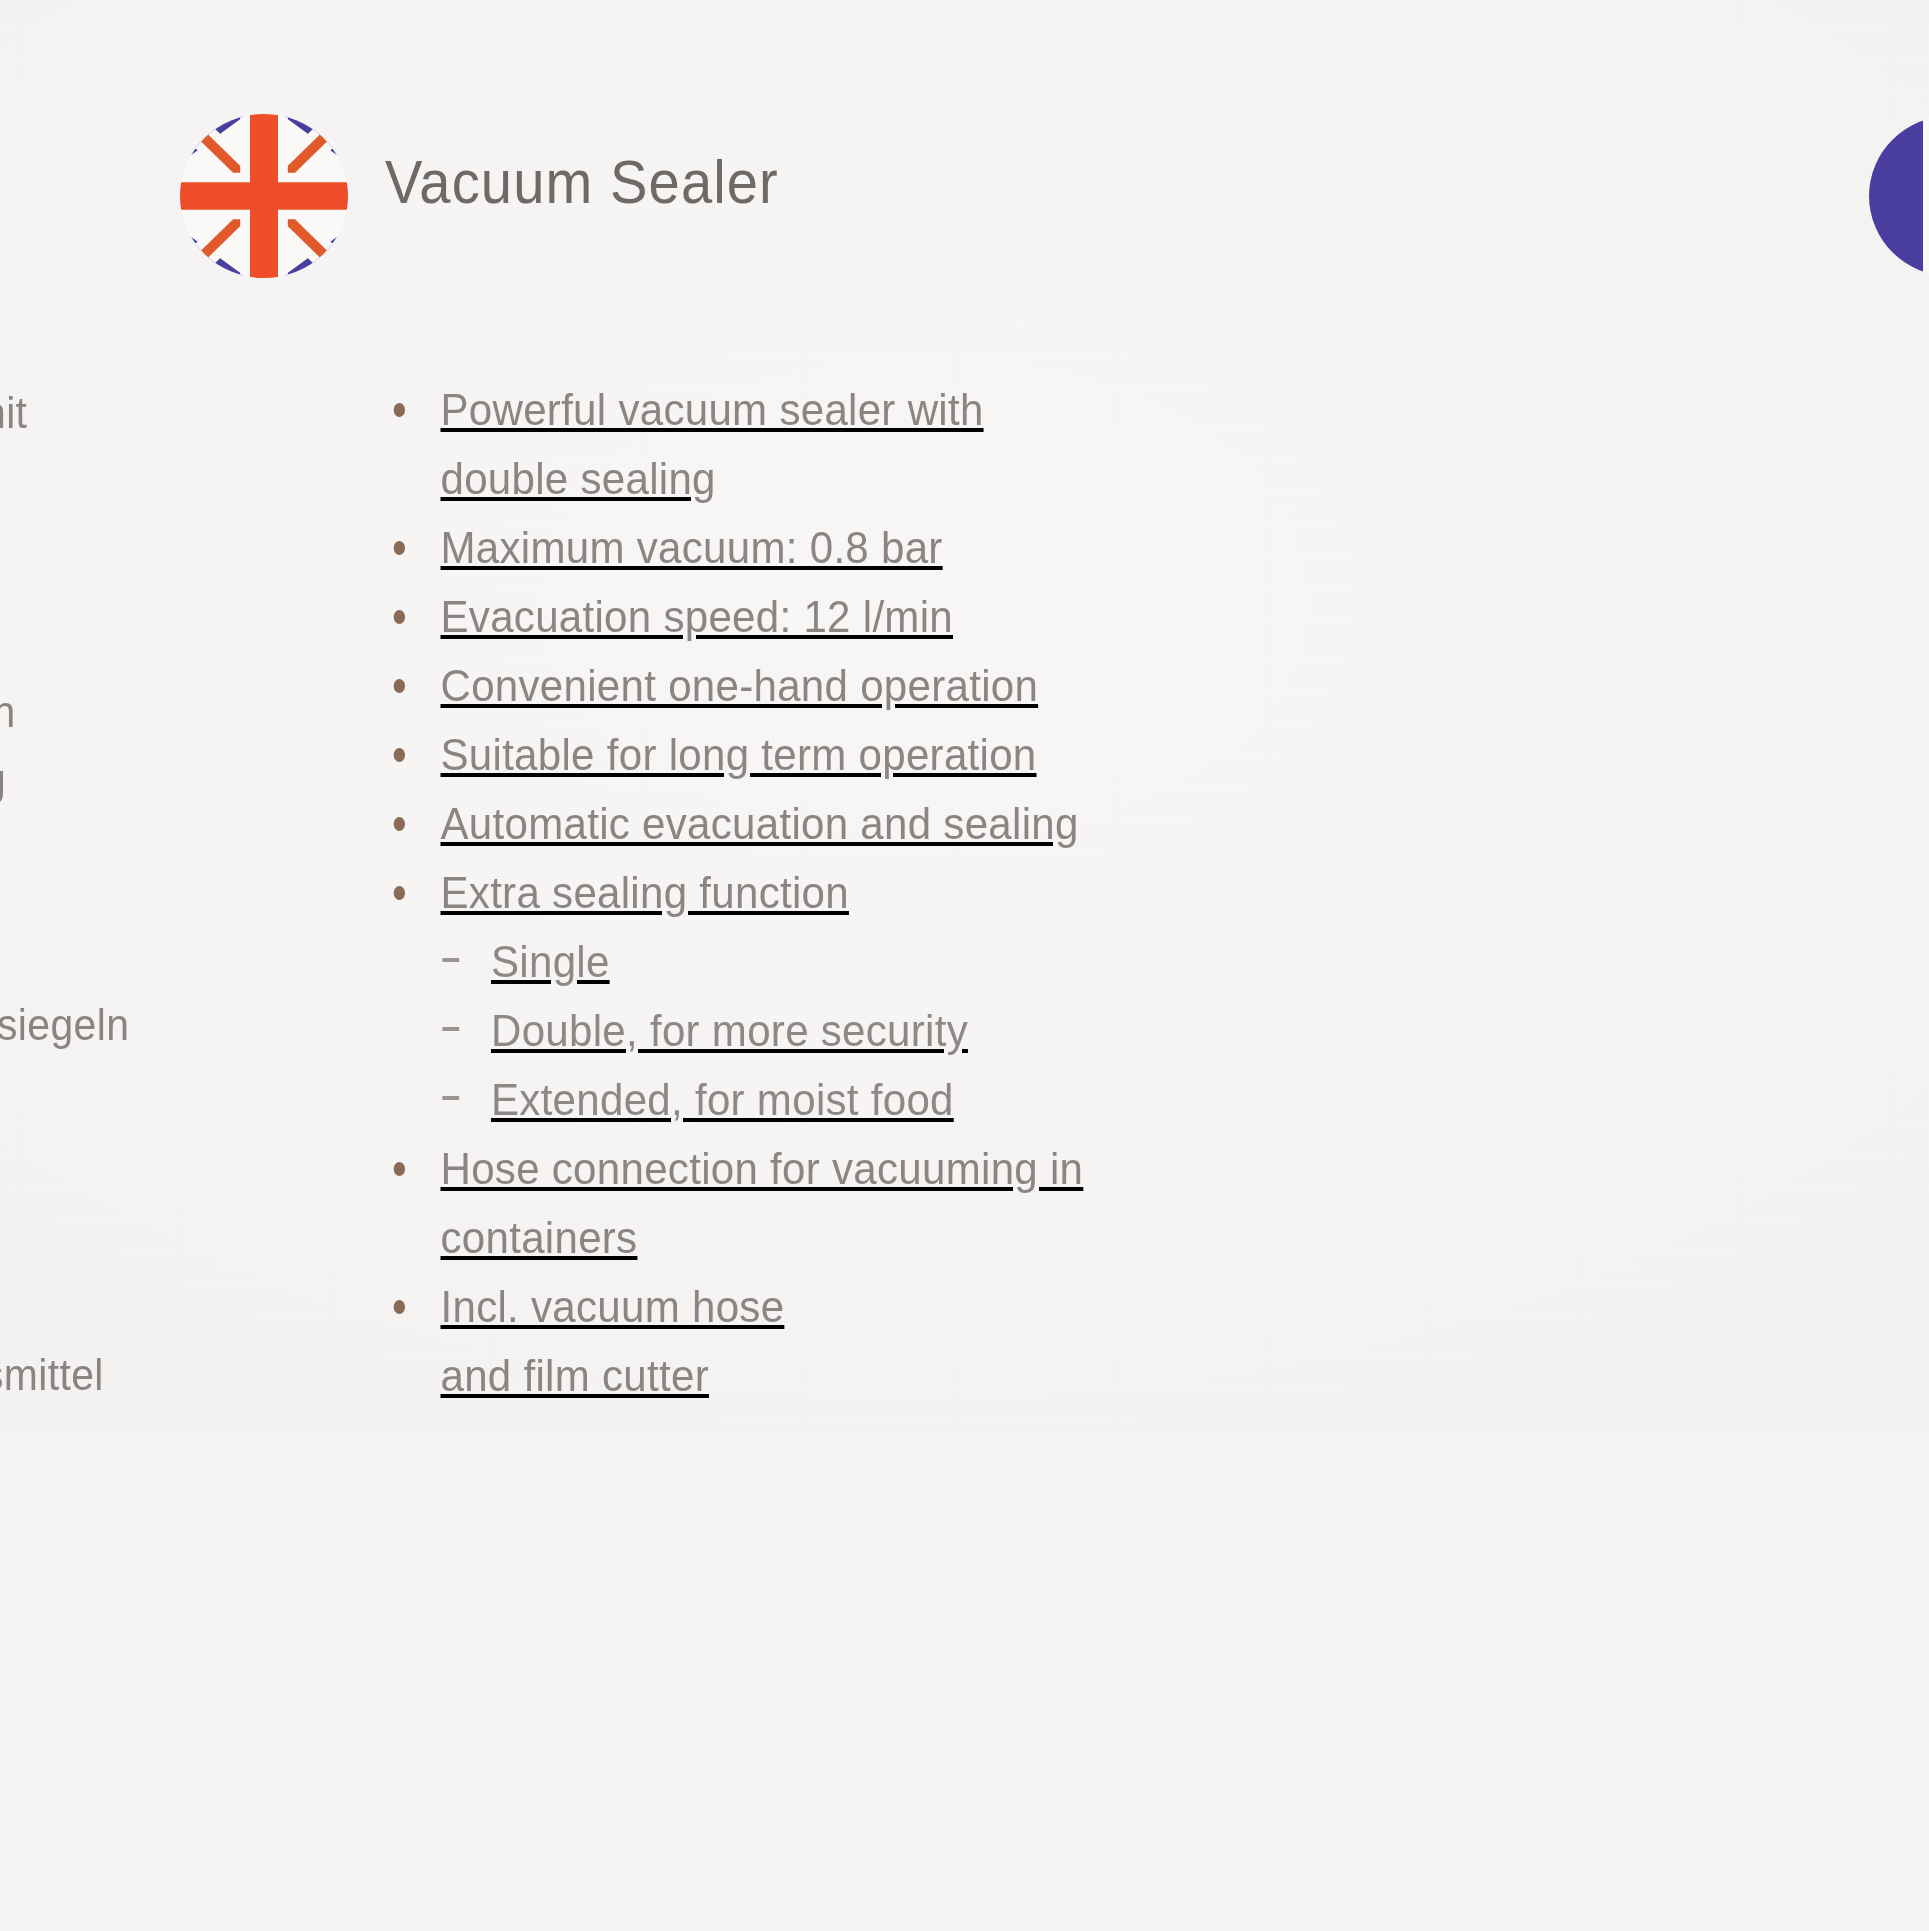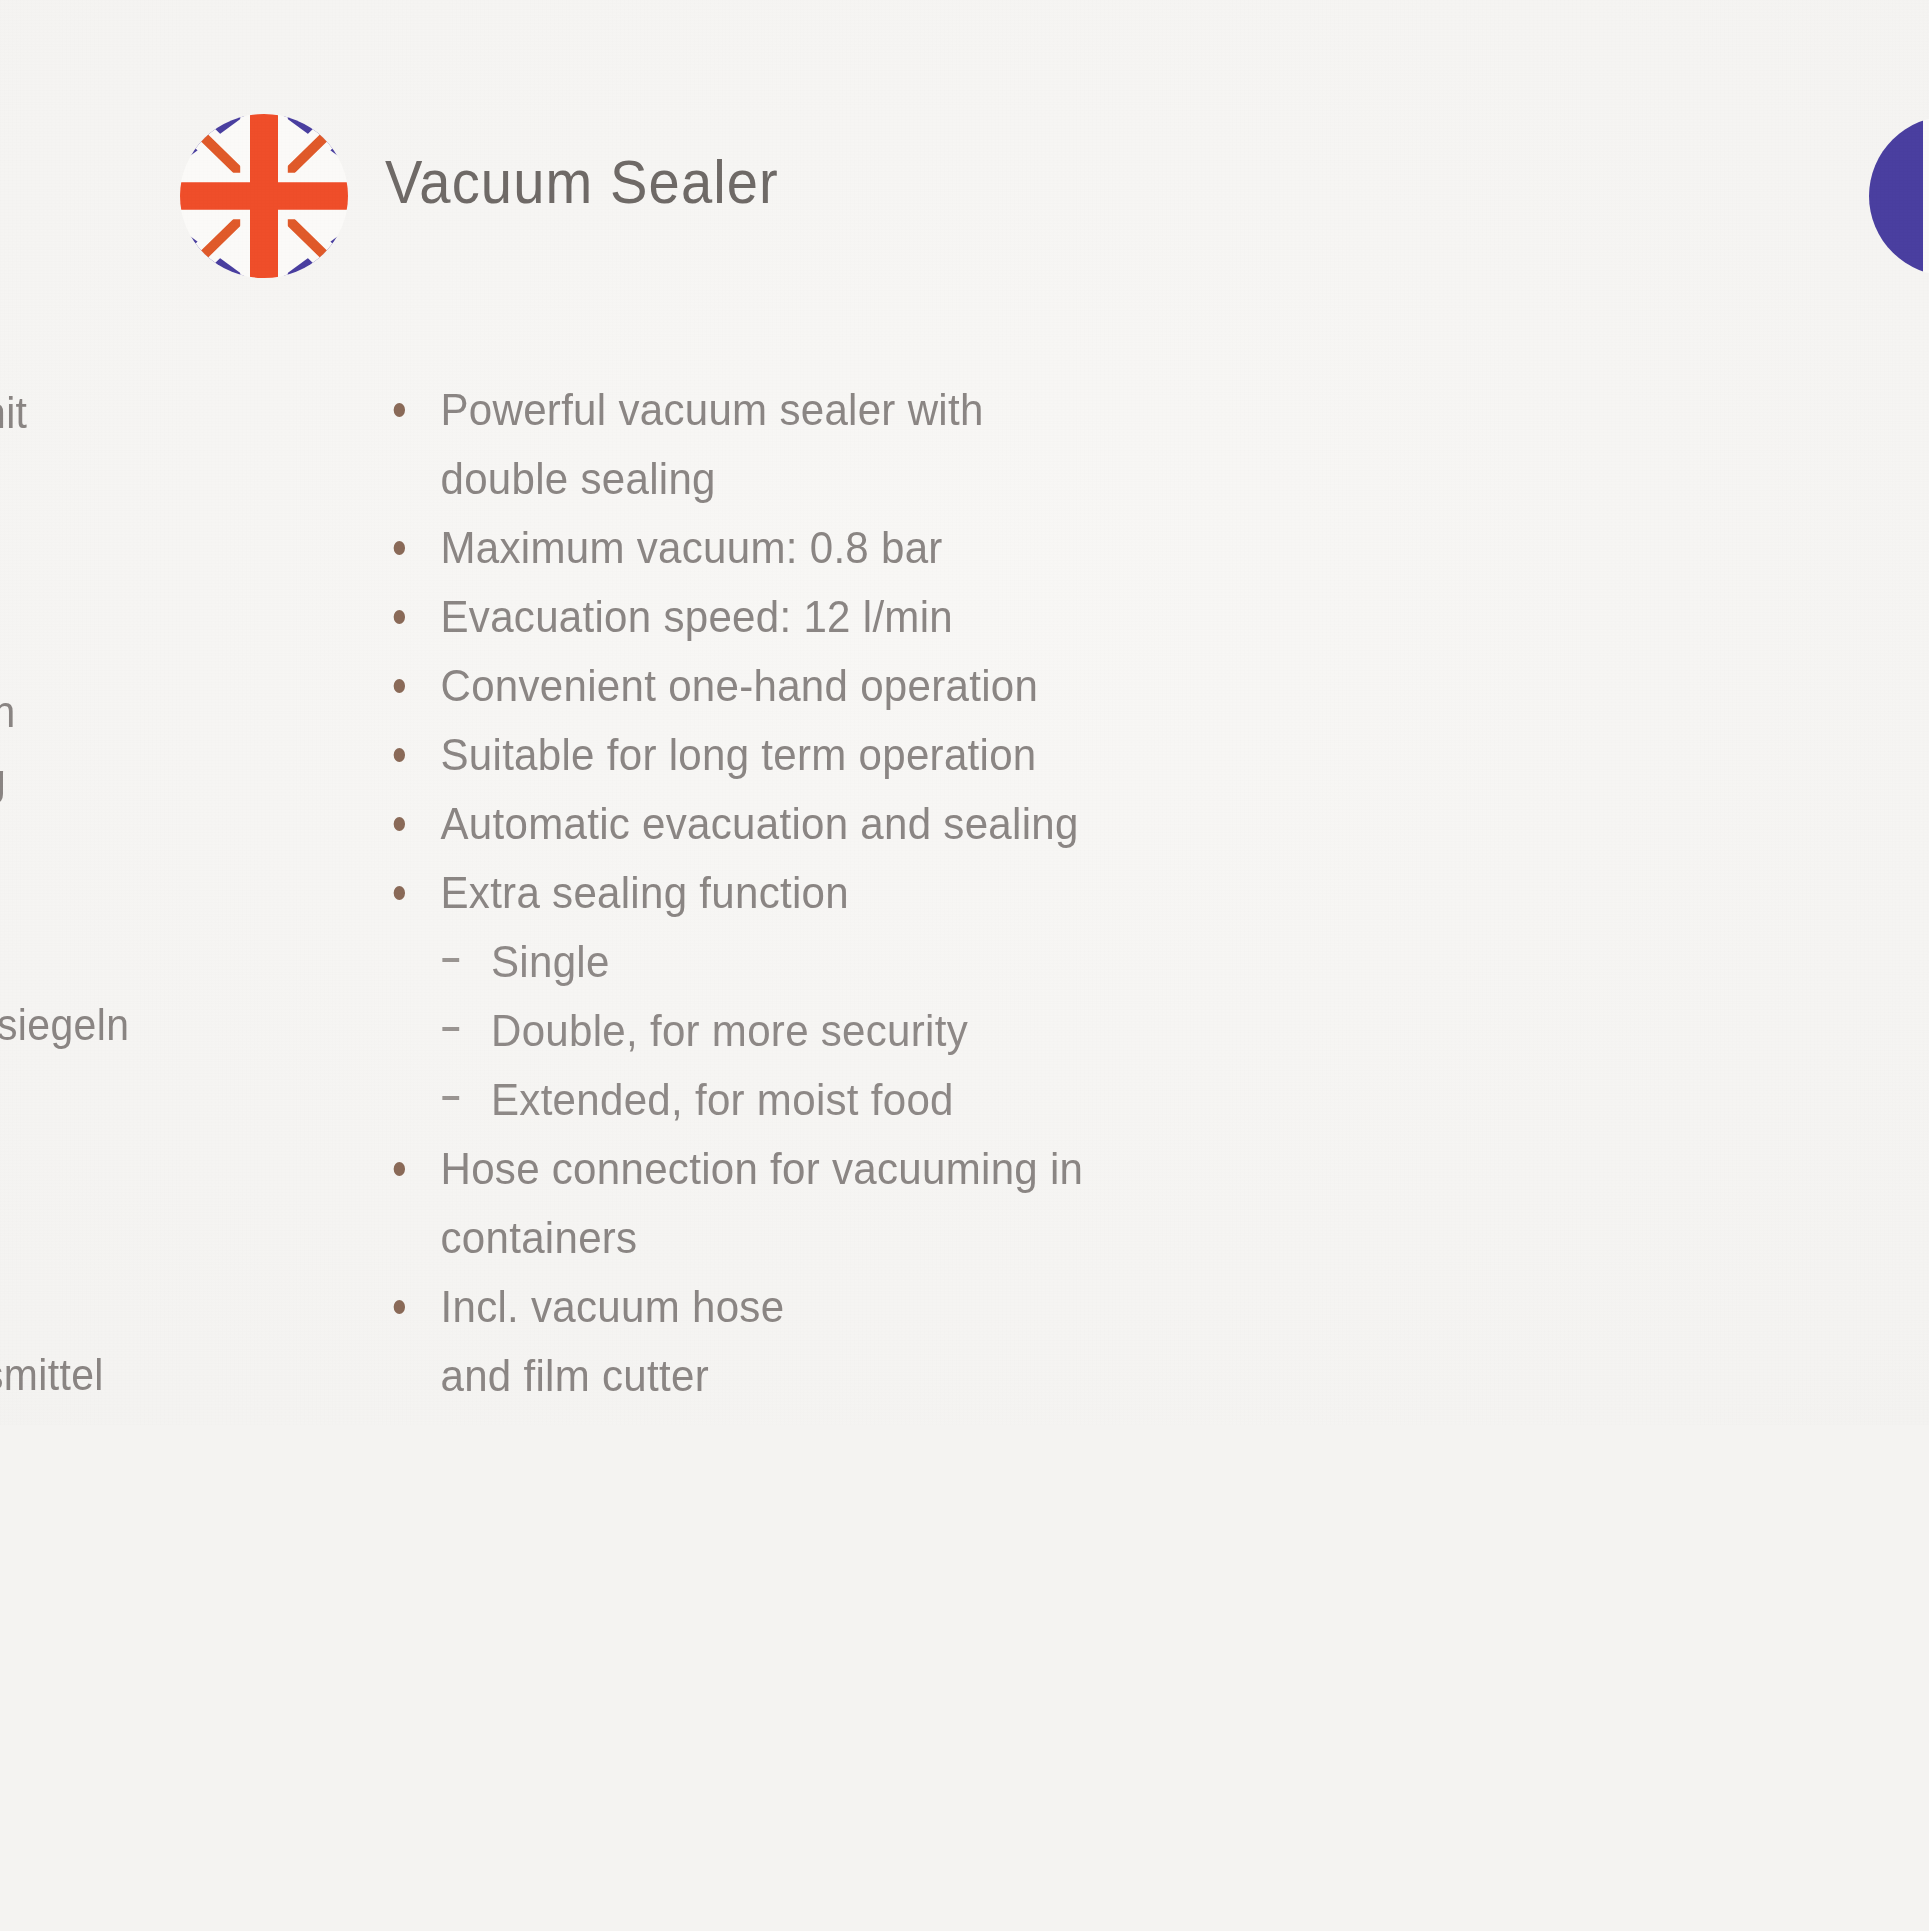--- a/index.html
+++ b/index.html
@@ -90,20 +90,21 @@
     transform-origin: left top;
     filter: blur(0.4px);
   }
 
   
   #en-list {
     position: absolute;
     left: 390px;
     top: 375px;
     width: 1429px;
+    text-decoration: underline;
   }
   .li {
     position: relative;
     font-family: "Liberation Sans", sans-serif;
     font-size: 45px;
     font-weight: 300;
     letter-spacing: 0.3px;
     color: #8b8684;
     line-height: 69px;
     padding-left: 54px;

